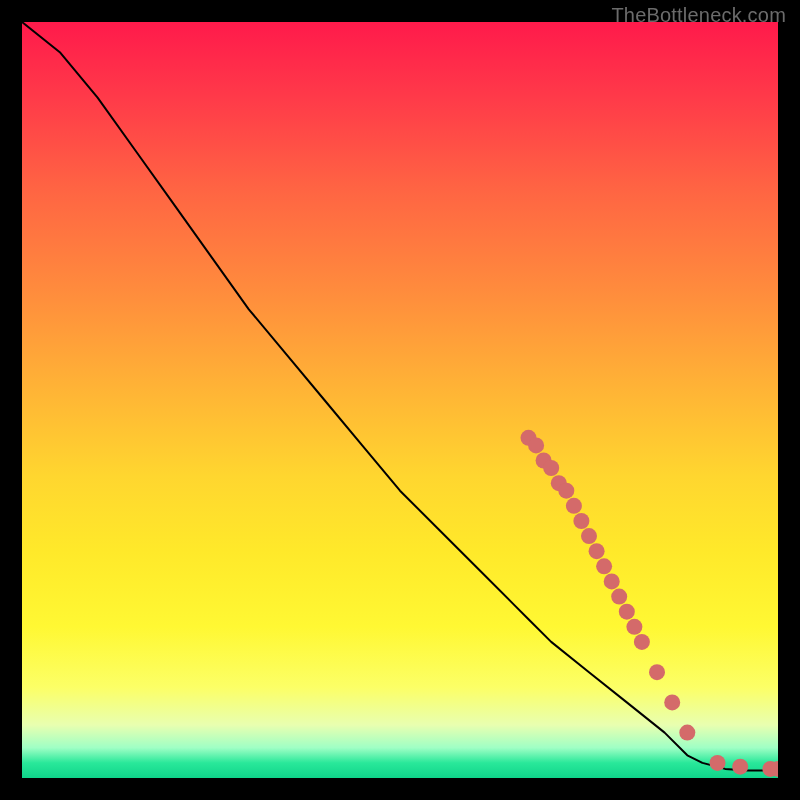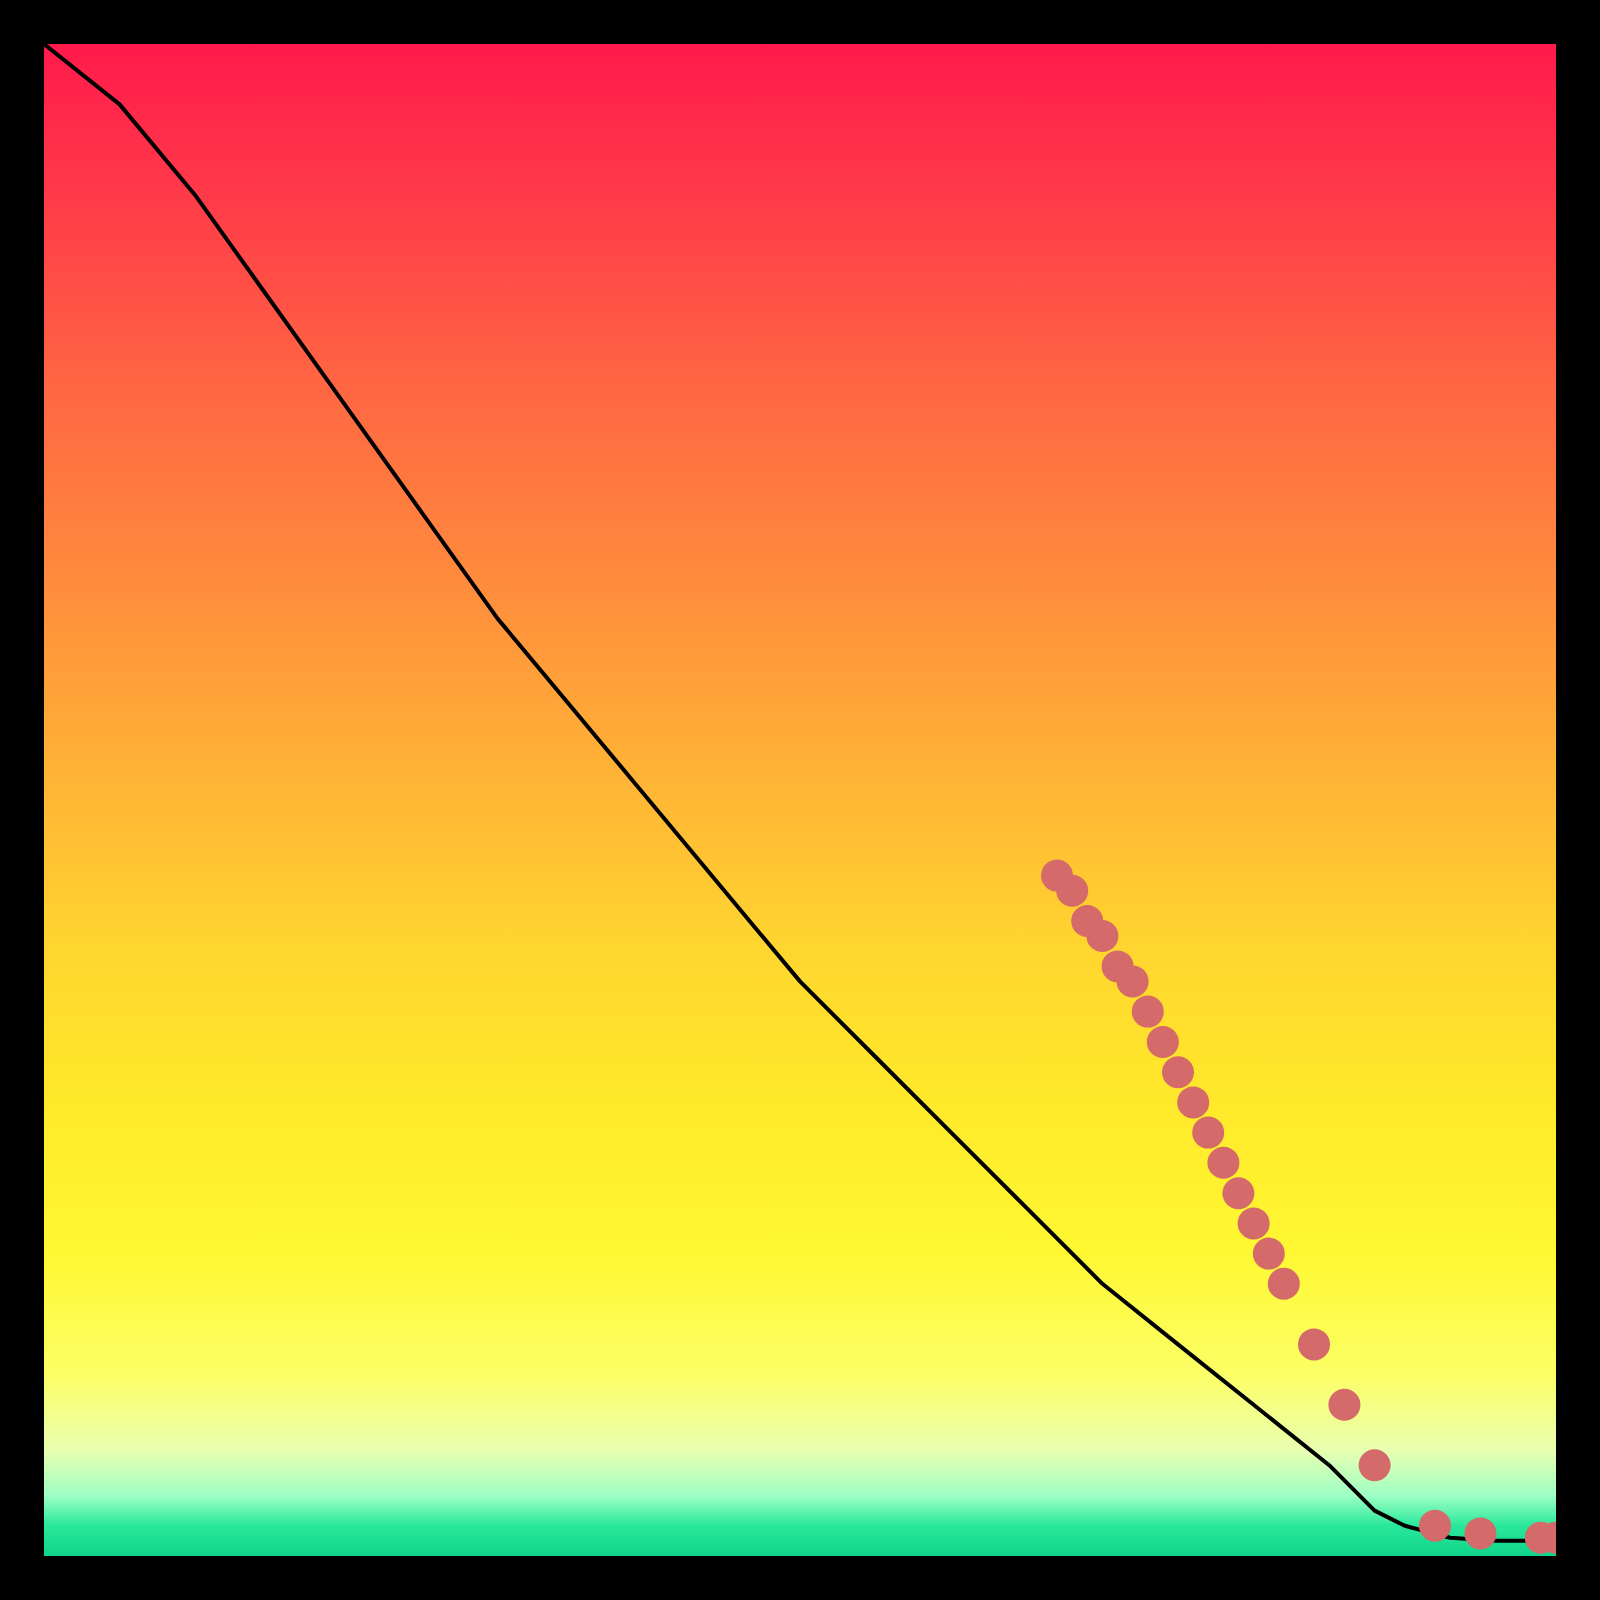--- a/index.html
+++ b/index.html
@@ -89,13 +89,14 @@
         <circle cx="635.0" cy="650.2" r="8" fill="#d46a6a"></circle>
         <circle cx="650.2" cy="680.4" r="8" fill="#d46a6a"></circle>
         <circle cx="665.3" cy="710.6" r="8" fill="#d46a6a"></circle>
         <circle cx="695.5" cy="740.9" r="8" fill="#d46a6a"></circle>
         <circle cx="718.2" cy="744.7" r="8" fill="#d46a6a"></circle>
         <circle cx="748.4" cy="746.9" r="8" fill="#d46a6a"></circle>
         <circle cx="756.0" cy="746.9" r="8" fill="#d46a6a"></circle>
       </svg>
   </div>
 
+  <div class="watermark">TheBottleneck.com</div>
 </div>
 
 </body></html>

